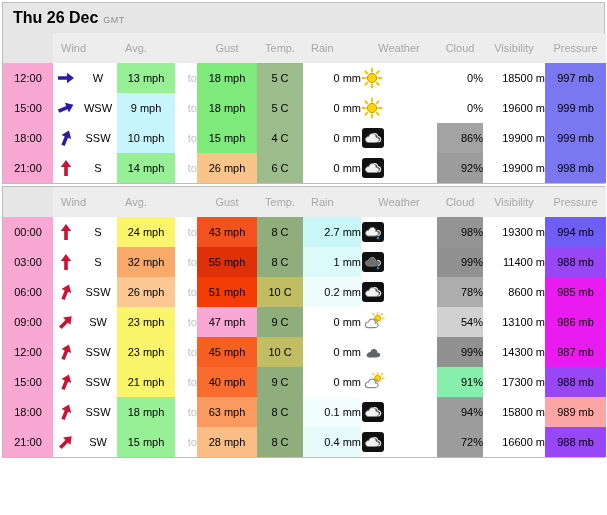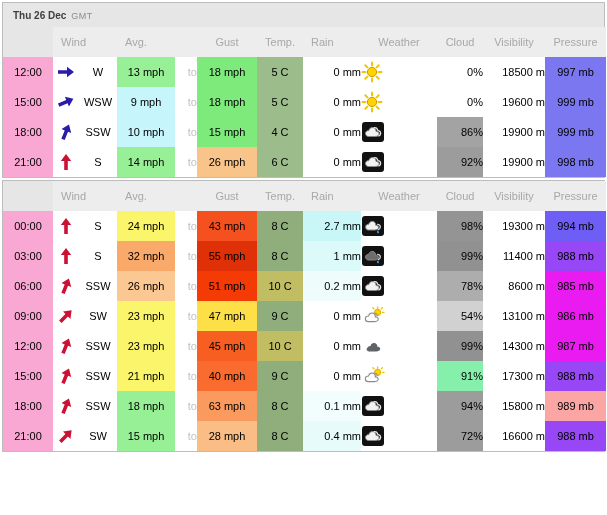--- a/index.html
+++ b/index.html
@@ -18,21 +18,21 @@
     box-sizing:border-box;
     margin:2px 2px 0 2px;
     width:603px;
   }
   .day-title{
     padding:6px 0 6px 10px;
     background:#e6e6e6;
     white-space:nowrap;
   }
   .day-title .dt{
-    font-size:10px;font-weight:bold;color:#404040;letter-spacing:0px;
+    font-size:16px;font-weight:bold;color:#000000;letter-spacing:0px;
   }
   .day-title .tz{
     font-size:9px;color:#8c8c8c;font-weight:normal;margin-left:5px;
     letter-spacing:0.5px;
   }
 
   table.fc{
     border-collapse:collapse;
     width:603px;
     table-layout:fixed;
@@ -356,21 +356,21 @@
               <td class="cell">
                 <div class="arrowbox">
                   <svg class="arrow" width="16" height="18" viewBox="0 0 16 18" style="transform:rotate(45deg);">
                     <path d="M8 1 L13.2 8 L9.8 8 L9.8 17 L6.2 17 L6.2 8 L2.8 8 Z" fill="#cc1133"></path>
                   </svg>
                 </div>
               </td>
               <td class="dir">SW</td>
               <td class="avg" style="background:#fbf56c">23 mph</td>
               <td class="to">to</td>
-              <td class="gust" style="background:#fde047">47 mph</td>
+              <td class="gust" style="background:#f9a8d4">47 mph</td>
               <td class="temp" style="background:#8fae7c">9 C</td>
               <td class="rain" style="background:#ffffff">0 mm</td>
               <td class="wx"><span class="wxicon"><svg class="wxsvg" width="24" height="22" viewBox="0 0 24 22">
                     <circle cx="16.6" cy="7.4" r="3.1" fill="#ffd400" stroke="#d6a500" stroke-width="0.9"></circle>
                     <g stroke="#f2c400" stroke-width="1.4" stroke-linecap="round">
                       <line x1="16.6" y1="2" x2="16.6" y2="3.4"></line>
                       <line x1="21.6" y1="7.4" x2="23" y2="7.4"></line>
                       <line x1="20.3" y1="3.7" x2="21.3" y2="2.7"></line>
                       <line x1="12.9" y1="3.7" x2="11.9" y2="2.7"></line>
                     </g>

